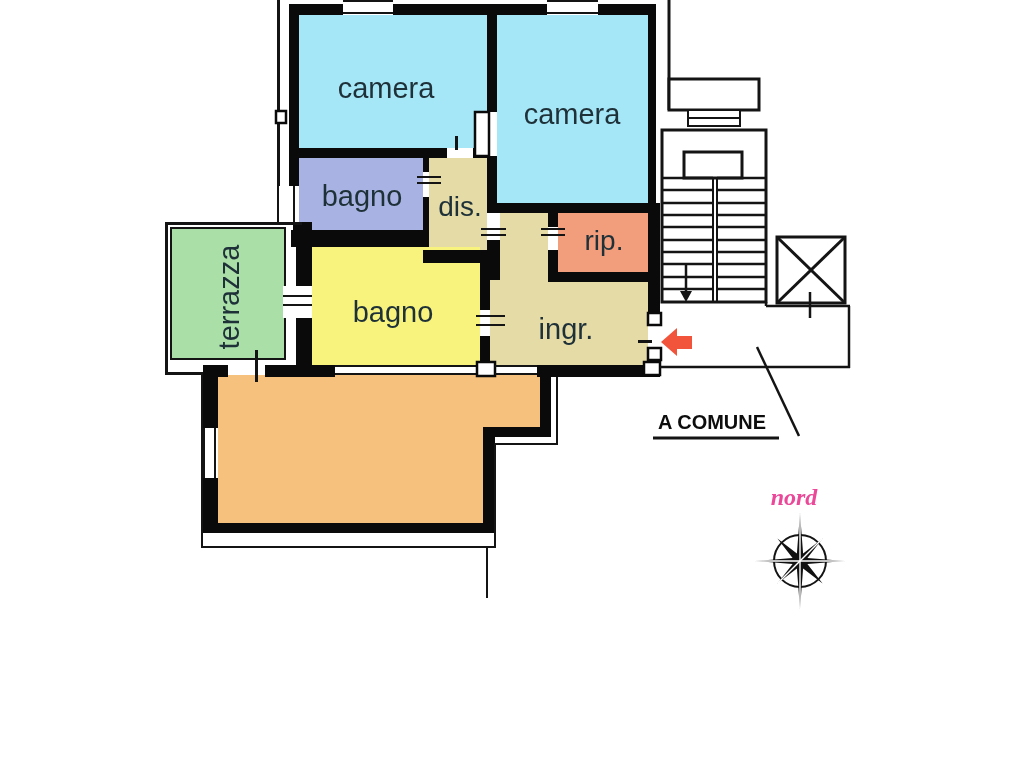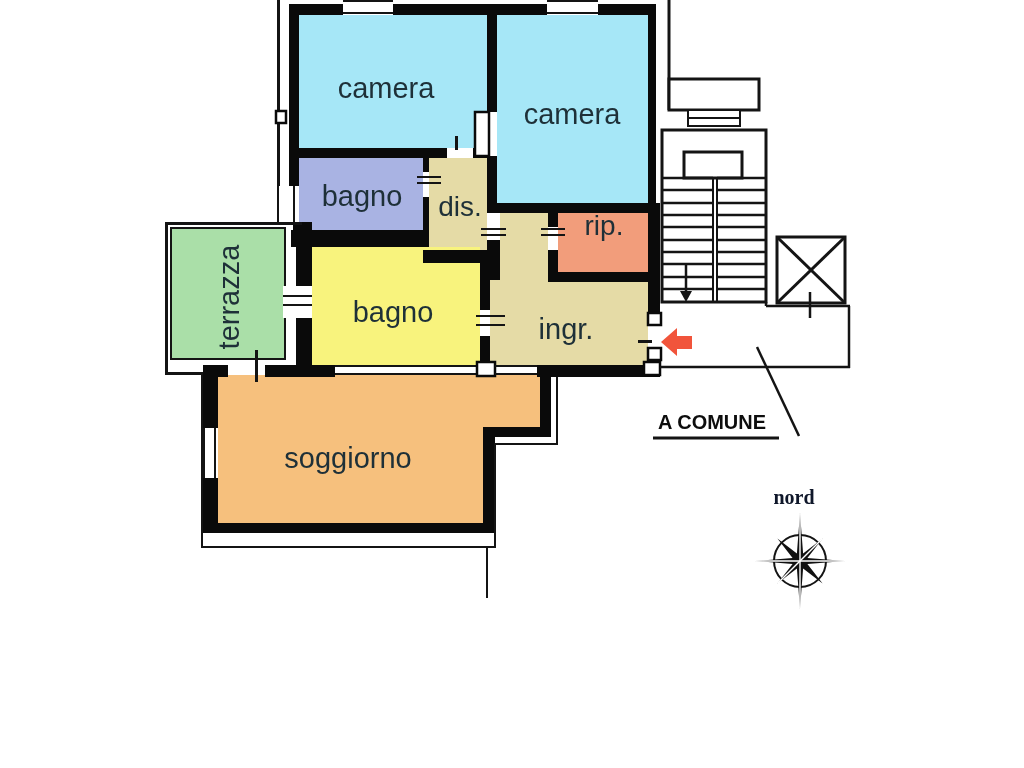--- a/index.html
+++ b/index.html
@@ -8,22 +8,22 @@
   #plan-svg{position:absolute;left:0;top:0;}
   .wall{fill:#0a0a0a;}
   .thin{fill:#141414;}
   .whitebox{fill:#ffffff;stroke:#0a0a0a;stroke-width:2.5;}
   .openline{fill:#141414;}
   .lbl{position:absolute;transform:translate(-50%,-50%);color:#1e3038;font-size:29px;
        white-space:nowrap;letter-spacing:0px;}
   .lbl.small{font-size:28px;text-align:center;}
   .lbl.rot{transform:translate(-50%,-50%) rotate(-90deg);}
   .lbl.comune{font-weight:700;font-size:21px;color:#0d0d0d;transform:translate(-50%,-50%) scaleX(.95);}
-  .lbl.nord{font-family:"Liberation Serif", serif;font-weight:700;
-            font-size:20px;color:#0f172a;}
+  .lbl.nord{font-family:"Liberation Serif", serif;font-style:italic;font-weight:700;
+            font-size:24px;color:#ec4899;}
 </style>
 </head>
 <body>
 
 <div id="canvas">
 <svg id="plan-svg" width="1024" height="768" viewBox="0 0 1024 768">
 
   <g>
     <rect x="297" y="14" width="190" height="138" fill="#a6e7f7"></rect>
     <rect x="497" y="14" width="151" height="189" fill="#a6e7f7"></rect>
@@ -242,20 +242,19 @@
       <line x1="800" y1="561" x2="822" y2="539"></line>
       <line x1="800" y1="561" x2="778" y2="583"></line>
     </g>
   </g>
 </svg>
 
 <div class="lbl" style="left:386px;top:88px">camera</div>
 <div class="lbl" style="left:572px;top:114px">camera</div>
 <div class="lbl" style="left:362px;top:196px">bagno</div>
 <div class="lbl small" style="left:460px;top:207px">dis.</div>
-<div class="lbl small" style="left:604px;top:226px">rip.</div>
+<div class="lbl small" style="left:604px;top:241px">rip.</div>
 <div class="lbl rot" style="left:229px;top:297px">terrazza</div>
 <div class="lbl" style="left:393px;top:312px">bagno</div>
 <div class="lbl" style="left:566px;top:329px">ingr.</div>
-<div class="lbl" style="left:348px;top:458px">soggiorno</div>
 <div class="lbl comune" style="left:712px;top:422px">A COMUNE</div>
 <div class="lbl nord" style="left:794px;top:497px">nord</div>
 </div>
 
 </body></html>

